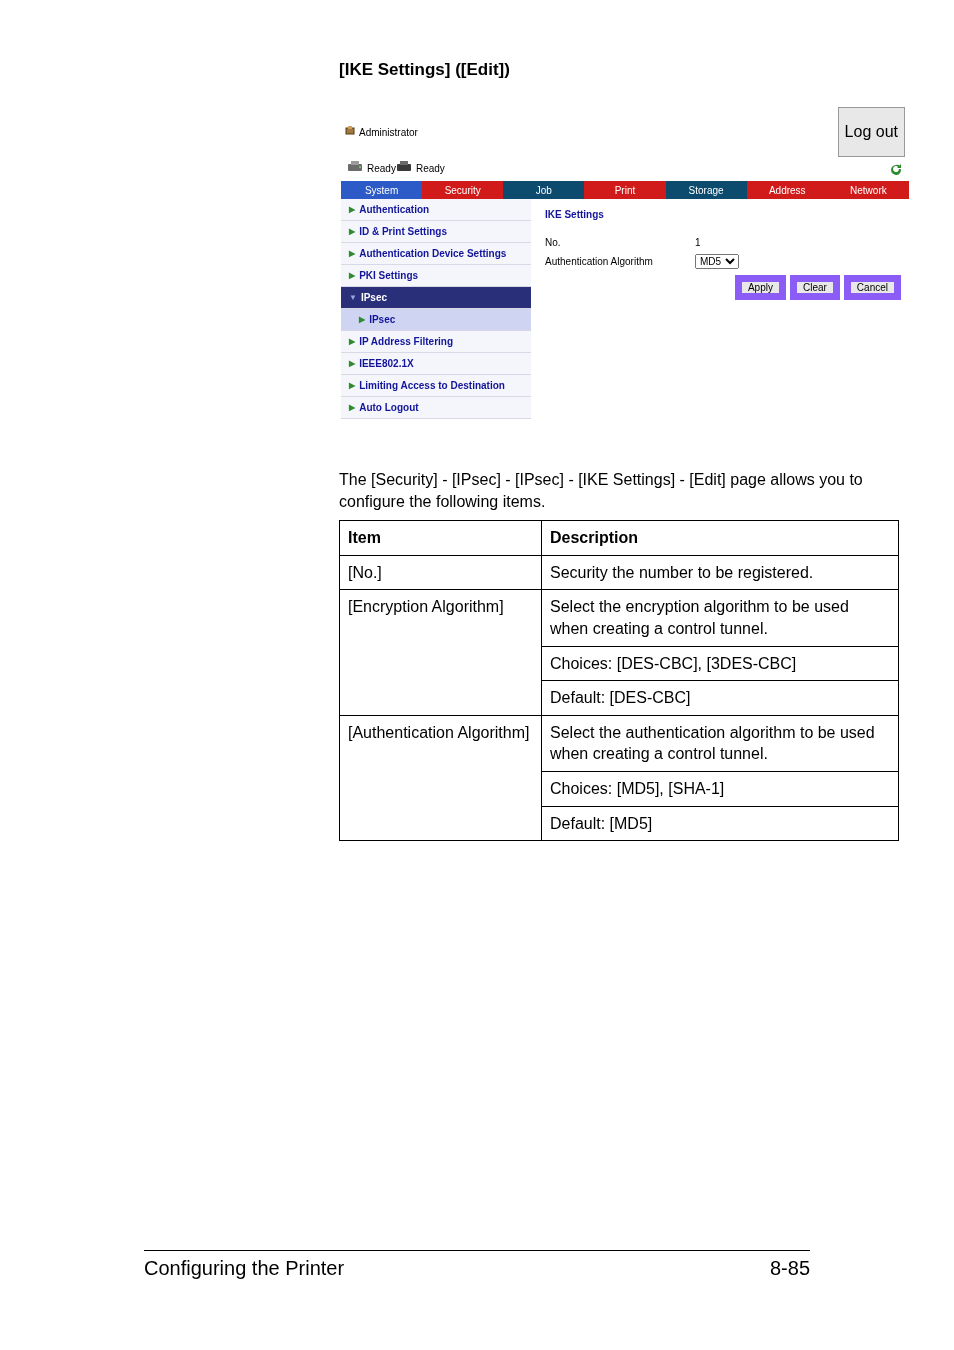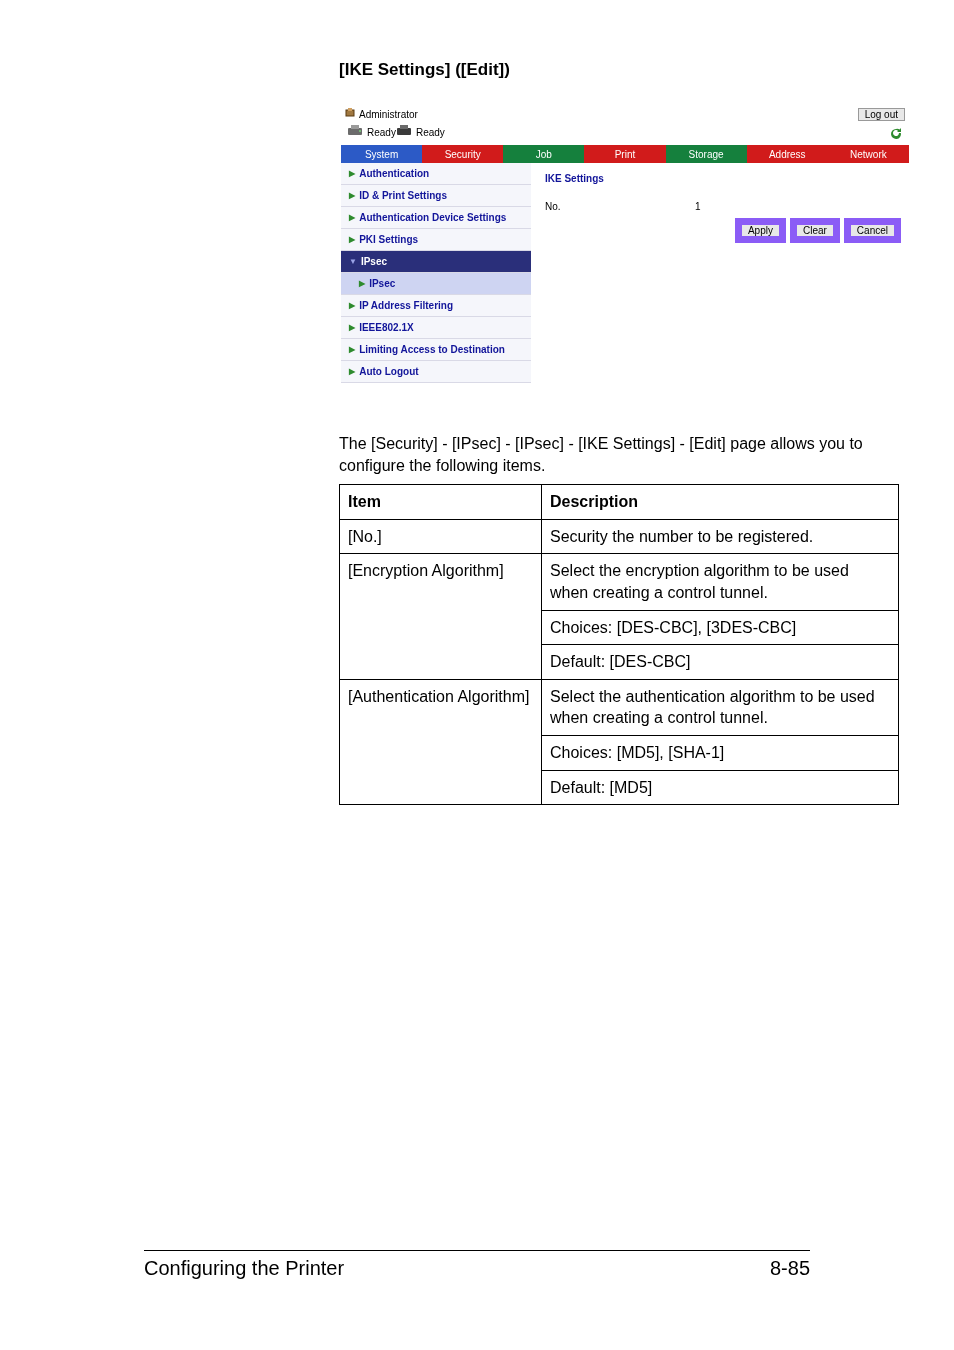--- a/index.html
+++ b/index.html
@@ -1,30 +1,30 @@
 <!DOCTYPE html>
 <html><head>
 <meta charset="utf-8">
 <style>
   html,body{margin:0;padding:0;background:#fff;font-family:Arial,Helvetica,sans-serif;color:#000}
   .page{width:846px;height:1350px;margin:0 auto;position:relative;box-sizing:border-box;padding:60px 90px 0 90px}
   .page-title{font-size:17px;font-weight:bold;margin:0 0 25px 195px}
   .shot{width:568px;margin:0 0 0 197px;border:none;background:#fff;font-size:9px}
   .hdr1{display:flex;align-items:center;justify-content:space-between;padding:2px 4px}
   .admin{display:flex;align-items:center;font-size:10px}
-  .logout{font-size:10px;background:#e8e8e8;border:1px solid #999;padding:0 6px}
+  .logout{font-size:16px;background:#e8e8e8;border:1px solid #999;padding:15px 6px}
   .hdr2{display:flex;justify-content:space-between;align-items:flex-start;padding:2px 6px}
   .readys{display:flex;flex-direction:row;gap:0;font-size:10px}
   .ready-line{display:flex;align-items:center;gap:4px;line-height:12px}
   .refresh{margin-top:2px}
   .tabs{display:flex;height:18px}
   .tab{flex:1;display:flex;align-items:center;justify-content:center;font-size:10px;color:#fff}
   .tab-blue{background:#2c5ac6}
   .tab-red{background:#d11b1b}
-  .tab-grn{background:#15803d}
+  .tab-grn{background:#0c4a6e}
   .body{display:flex}
   .side{width:190px;background:#f5f6fb}
   .sitem{padding:5px 8px;border-bottom:1px solid #d9d9e6;color:#12159a;font-size:10px;font-weight:bold;display:flex;align-items:center;gap:4px}
   .sitem.dark{background:#2a2f7a;color:#fff}
   .sitem.sel{background:#ced4f2;color:#12159a}
   .tri{font-size:8px;color:#2e8b2e}
   .tri-dark{font-size:8px;color:#9aa3e6}
   .main{flex:1;padding:10px 8px 4px 14px;font-size:10px;color:#000}
   .msec{font-weight:bold;color:#12159a;margin-bottom:17px}
   .mrow{display:flex;align-items:center;margin-bottom:6px}
@@ -139,20 +139,28 @@
             <span class="tri">▶</span>
             <span>Auto Logout</span>
           </div>
       </div>
       <div class="main">
         <div class="msec">IKE Settings</div>
         <div class="mrow">
           <div class="mlabel">No.</div>
           <div class="mval">1</div>
         </div>
+        <div class="mrow">
+          <div class="mlabel">Authentication Algorithm</div>
+          <div class="mval">
+            <select class="sel">
+              <option>MD5</option>
+            </select>
+          </div>
+        </div>
         <div class="btnrow">
           <button class="mbtn">Apply</button>
           <button class="mbtn">Clear</button>
           <button class="mbtn">Cancel</button>
         </div>
       </div>
     </div>
   </div>
 
   <div class="intro">The [Security] - [IPsec] - [IPsec] - [IKE Settings] - [Edit] page allows you to configure the following items.</div>

